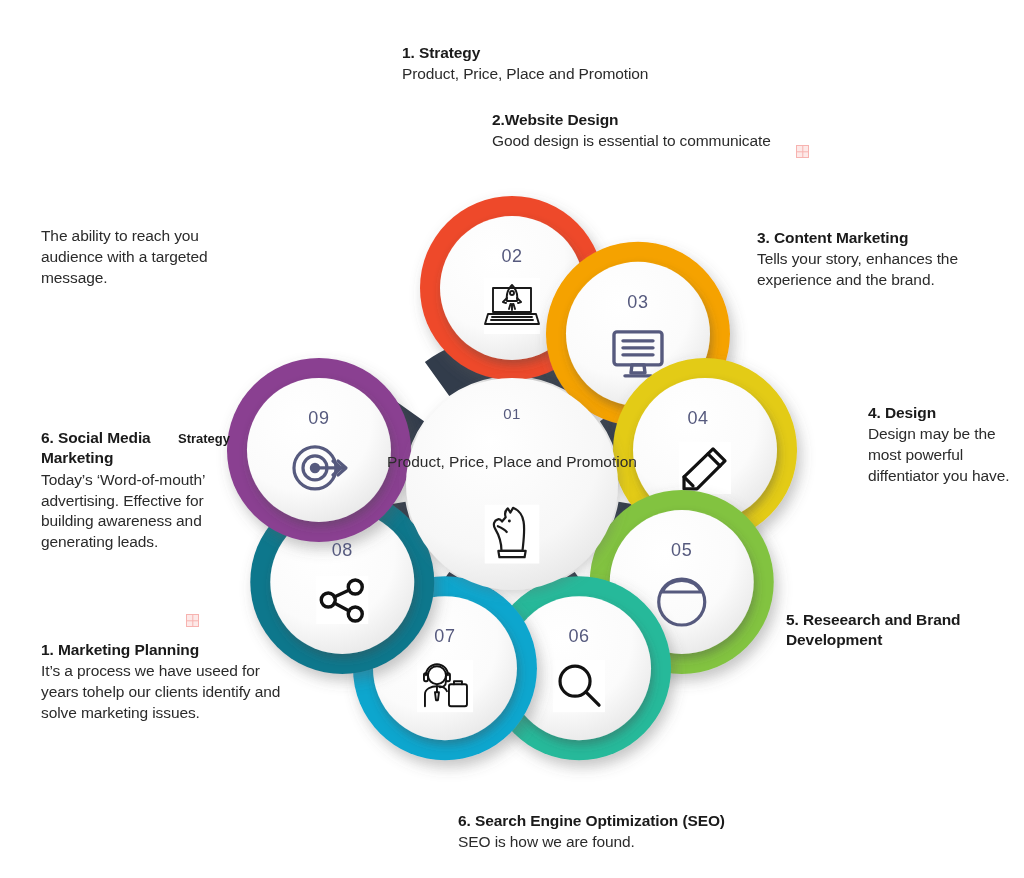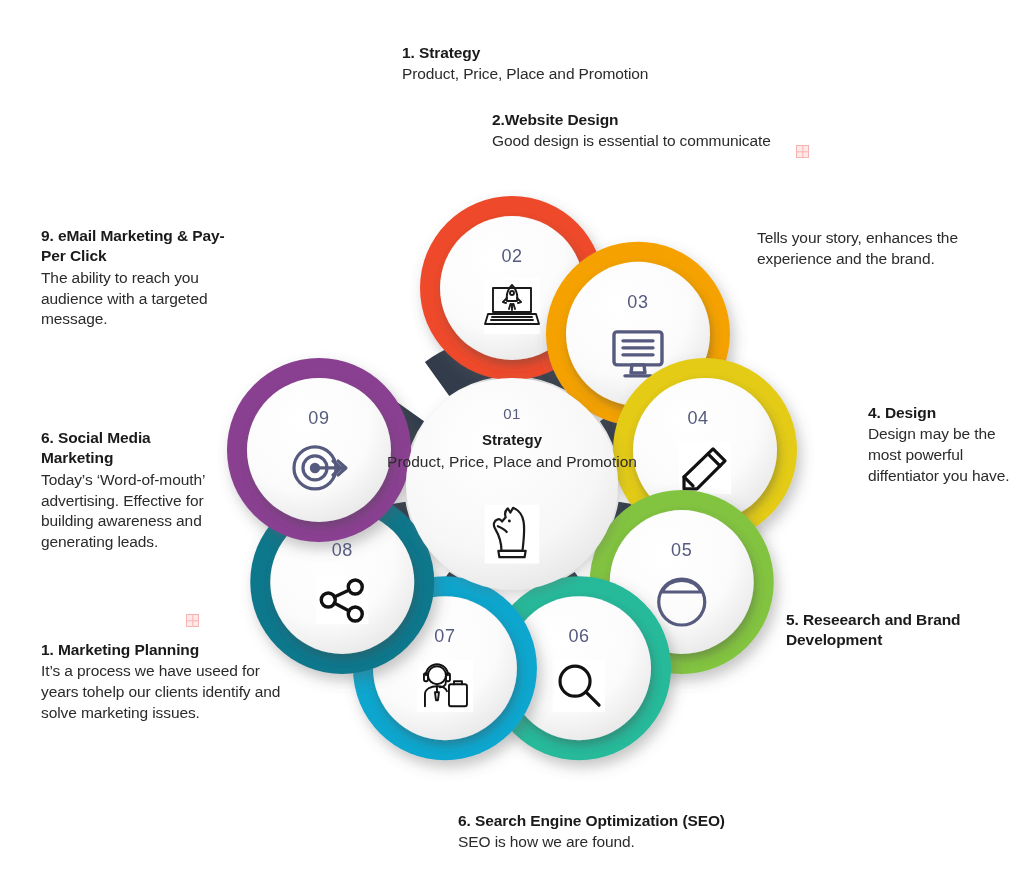--- a/index.html
+++ b/index.html
@@ -67,22 +67,21 @@
     text-align: center;
     font-size: 15px;
     color: #565a7e;
     letter-spacing: 0.5px;
   }
   .hub-title {
     position: absolute;
     left: 0;
     top: 281px;
     width: 668px;
-    text-align: center;
-    font-size: 15px;
+    font-size: 13px;
     font-weight: bold;
     color: #1a1a1a;
   }
   .hub-sub {
     position: absolute;
     left: 184px;
     top: 302px;
     width: 300px;
     text-align: center;
     font-size: 15.5px;
@@ -325,20 +324,21 @@
   <p class="c-title">1. Strategy</p>
   <p class="c-body">Product, Price, Place and Promotion</p>
 </div>
 
 <div class="callout" style="left:492px; top:110px; width:420px;">
   <p class="c-title">2.Website Design</p>
   <p class="c-body">Good design is essential to communicate</p>
 </div>
 
 <div class="callout" style="left:757px; top:228px; width:246px;">
+  <p class="c-title">3. Content Marketing</p>
   <p class="c-body">Tells your story, enhances the experience and the brand.</p>
 </div>
 
 <div class="callout" style="left:868px; top:403px; width:150px;">
   <p class="c-title">4. Design</p>
   <p class="c-body">Design may be the most powerful diffentiator you have.</p>
 </div>
 
 <div class="callout" style="left:786px; top:610px; width:232px;">
   <p class="c-title">5. Reseearch and Brand Development</p>
@@ -353,18 +353,17 @@
   <p class="c-title">1. Marketing Planning</p>
   <p class="c-body">It’s a process we have useed for years tohelp our clients identify and solve marketing issues.</p>
 </div>
 
 <div class="callout" style="left:41px; top:428px; width:176px;">
   <p class="c-title">6. Social Media Marketing</p>
   <p class="c-body">Today’s ‘Word-of-mouth’ advertising. Effective for building awareness and generating leads.</p>
 </div>
 
 <div class="callout" style="left:41px; top:226px; width:184px;">
-  <p class="c-title">9. eMail Marketing &amp; Pay-Per Click</p>
   <p class="c-body">The ability to reach you audience with a targeted message.</p>
 </div>
 
 <div class="marker" style="left:796px; top:145px;"></div>
 <div class="marker" style="left:186px; top:614px;"></div>
 
 </body></html>

